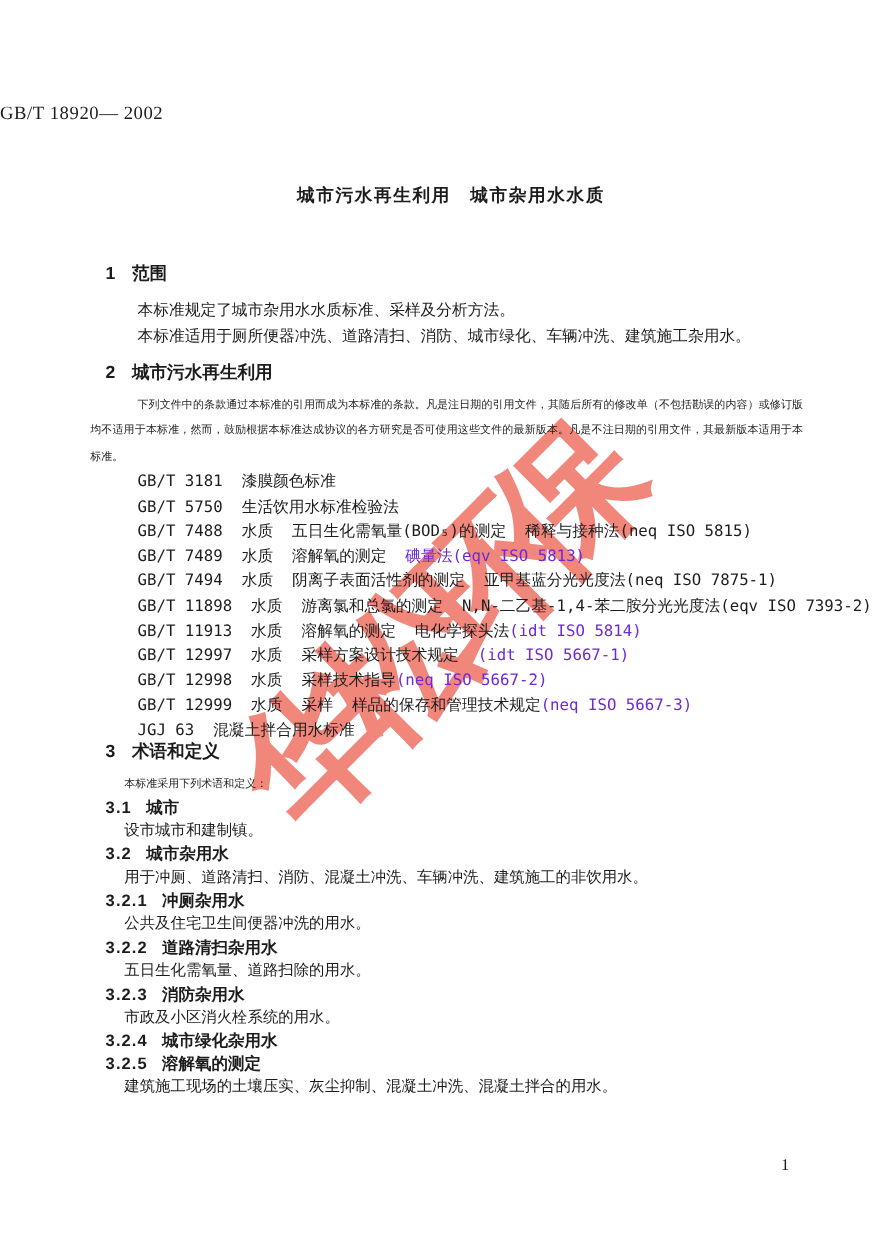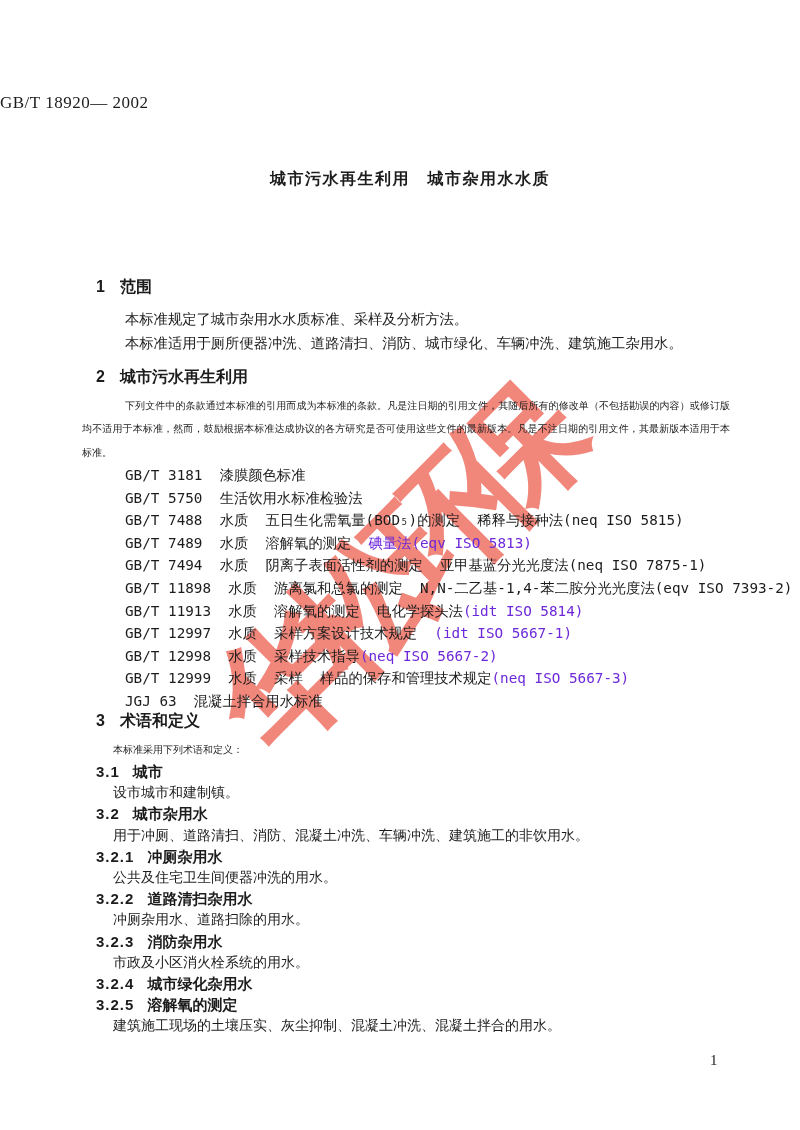--- a/index.html
+++ b/index.html
@@ -23,21 +23,21 @@
     font-size:132px;
     letter-spacing:-24px;
     padding-right:24px;
     color:#f0796d;
     opacity:0.9;
     white-space:nowrap;
     z-index:0;
   }
 
   
-  .abs{position:absolute;left:82px;width:660px;z-index:1;margin-top:37px;}
+  .abs{position:absolute;left:82px;width:660px;z-index:1;}
 
   .doc-number{
     position:absolute;top:93px;left:0;right:70px;
     font-family:"Liberation Serif","DejaVu Serif",serif;
     font-size:17px;letter-spacing:0.5px;
     z-index:1;
   }
   .doc-title{
     position:absolute;top:165px;left:20px;right:0;
     text-align:center;
@@ -125,21 +125,21 @@
   <p class="abs term-intro" style="top:702px">本标准采用下列术语和定义：</p>
 
   <div class="abs" style="top:724px">
     <div class="term-heading"><span class="term-num">3.1</span><span>城市</span></div>
     <p class="term-def">设市城市和建制镇。</p>
     <div class="term-heading"><span class="term-num">3.2</span><span>城市杂用水</span></div>
     <p class="term-def">用于冲厕、道路清扫、消防、混凝土冲洗、车辆冲洗、建筑施工的非饮用水。</p>
     <div class="term-heading"><span class="term-num">3.2.1</span><span>冲厕杂用水</span></div>
     <p class="term-def">公共及住宅卫生间便器冲洗的用水。</p>
     <div class="term-heading"><span class="term-num">3.2.2</span><span>道路清扫杂用水</span></div>
-    <p class="term-def">冲厕杂用水、道路扫除的用水。</p>
+    <p class="term-def">五日生化需氧量、道路扫除的用水。</p>
     <div class="term-heading"><span class="term-num">3.2.3</span><span>消防杂用水</span></div>
     <p class="term-def">市政及小区消火栓系统的用水。</p>
     <div class="term-heading"><span class="term-num">3.2.4</span><span>城市绿化杂用水</span></div>
     <div class="term-heading"><span class="term-num">3.2.5</span><span>溶解氧的测定</span></div>
     <p class="term-def">建筑施工现场的土壤压实、灰尘抑制、混凝土冲洗、混凝土拌合的用水。</p>
   </div>
 
   <div class="page-number">1</div>
 
 </div>

